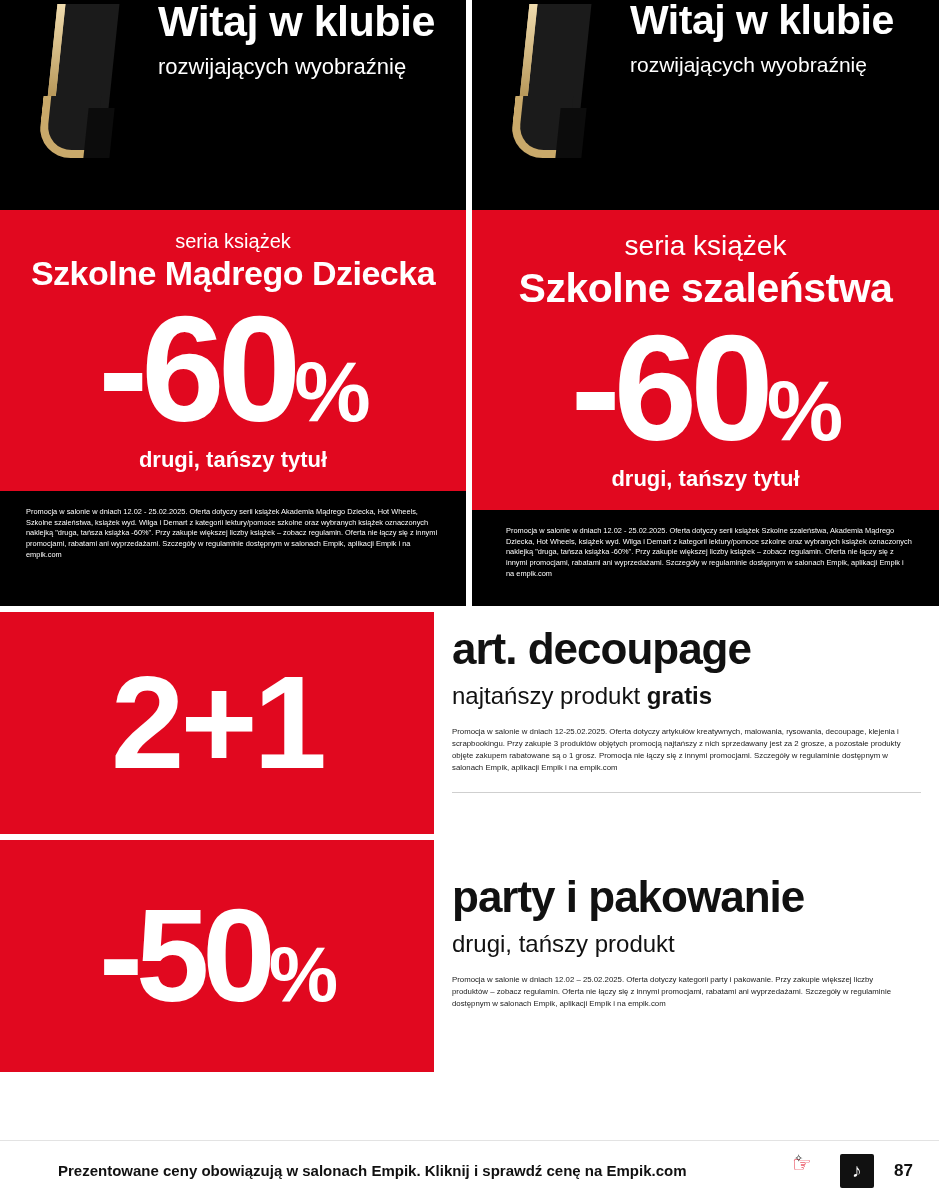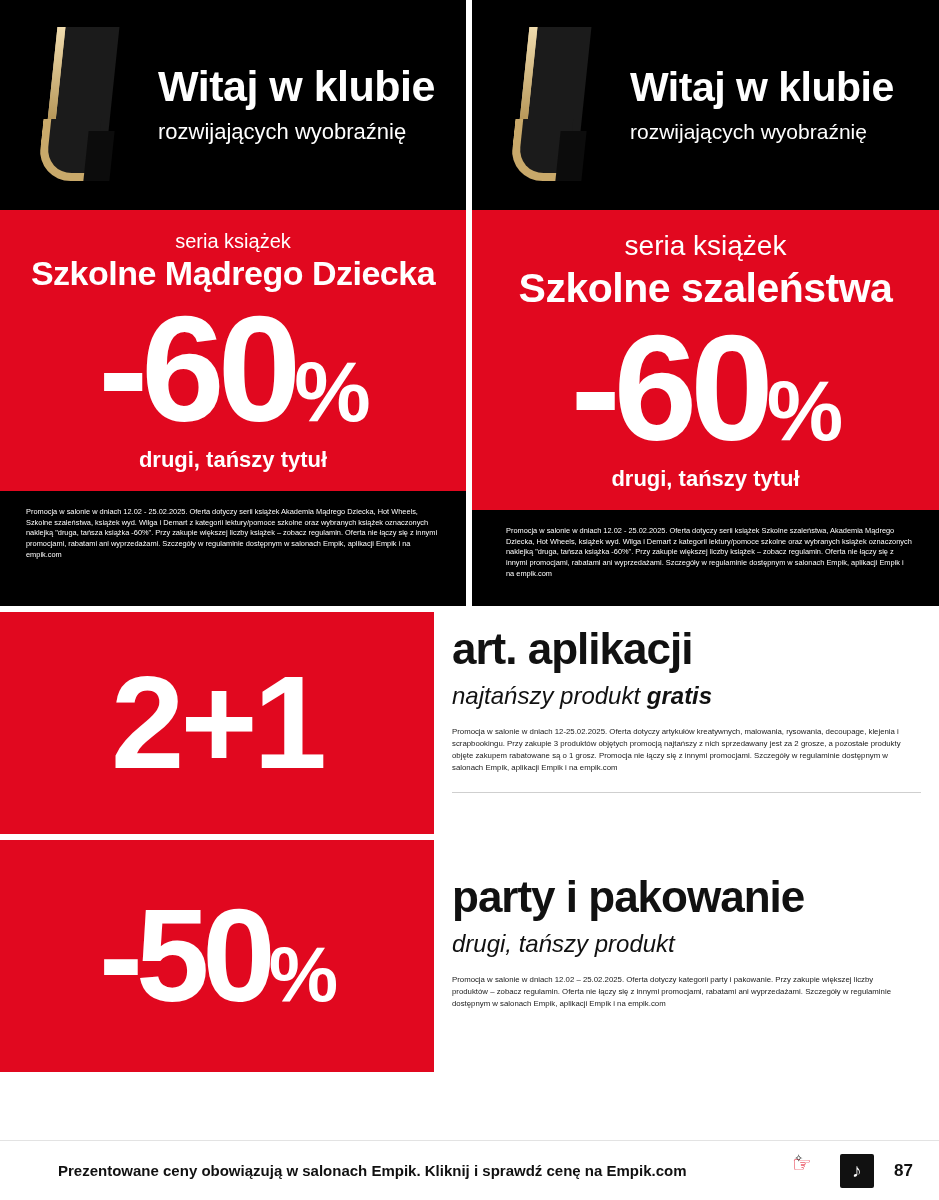--- a/index.html
+++ b/index.html
@@ -28,21 +28,21 @@
     overflow: hidden;
   }
   .panel-left { width: 466px; }
   .panel-right { width: 467px; }
 
   .club-header {
     position: relative;
     height: 210px;
     background: #000000;
     display: flex;
-    align-items: center;
+    align-items: flex-start;
   }
   .club-logo {
     position: relative;
     width: 128px;
     height: 165px;
     margin-left: 24px;
     flex: none;
   }
   
   .logo-slab {
@@ -175,21 +175,20 @@
     color: #111111;
     letter-spacing: -1px;
     line-height: 1.05;
     margin-bottom: 10px;
   }
   .offer-sub {
     font-size: 24px;
     color: #111111;
     font-weight: 400;
     margin-bottom: 16px;
-    font-style: italic;
   }
   .offer-sub b { font-weight: 700; }
   .offer-legal {
     font-size: 7.8px;
     line-height: 1.55;
     color: #1a1a1a;
     max-width: 455px;
   }
   .sep-line {
     border-top: 1px solid #cfcfcf;
@@ -291,21 +290,21 @@
     </div>
   </div>
 
   <div class="bottom-wrap">
 
     <div class="offer-row">
       <div class="offer-red offer-21">
         <span class="big-21">2+1</span>
       </div>
       <div class="offer-text">
-        <div class="offer-title">art. aplikacji</div>
+        <div class="offer-title">art. decoupage</div>
         <div class="offer-sub"><span>najtańszy produkt </span><b>gratis</b></div>
         <div class="offer-legal">Promocja w salonie w dniach 12-25.02.2025. Oferta dotyczy artykułów kreatywnych, malowania, rysowania, decoupage, klejenia i scrapbookingu. Przy zakupie 3 produktów objętych promocją najtańszy z nich sprzedawany jest za 2 grosze, a pozostałe produkty objęte zakupem rabatowane są o 1 grosz. Promocja nie łączy się z innymi promocjami. Szczegóły w regulaminie dostępnym w salonach Empik, aplikacji Empik i na empik.com</div>
         <div class="sep-line"></div>
       </div>
     </div>
 
     <div class="offer-row">
       <div class="offer-red offer-40">
         <span class="big-40"><span>-50</span><span class="pct">%</span></span>
       </div>

